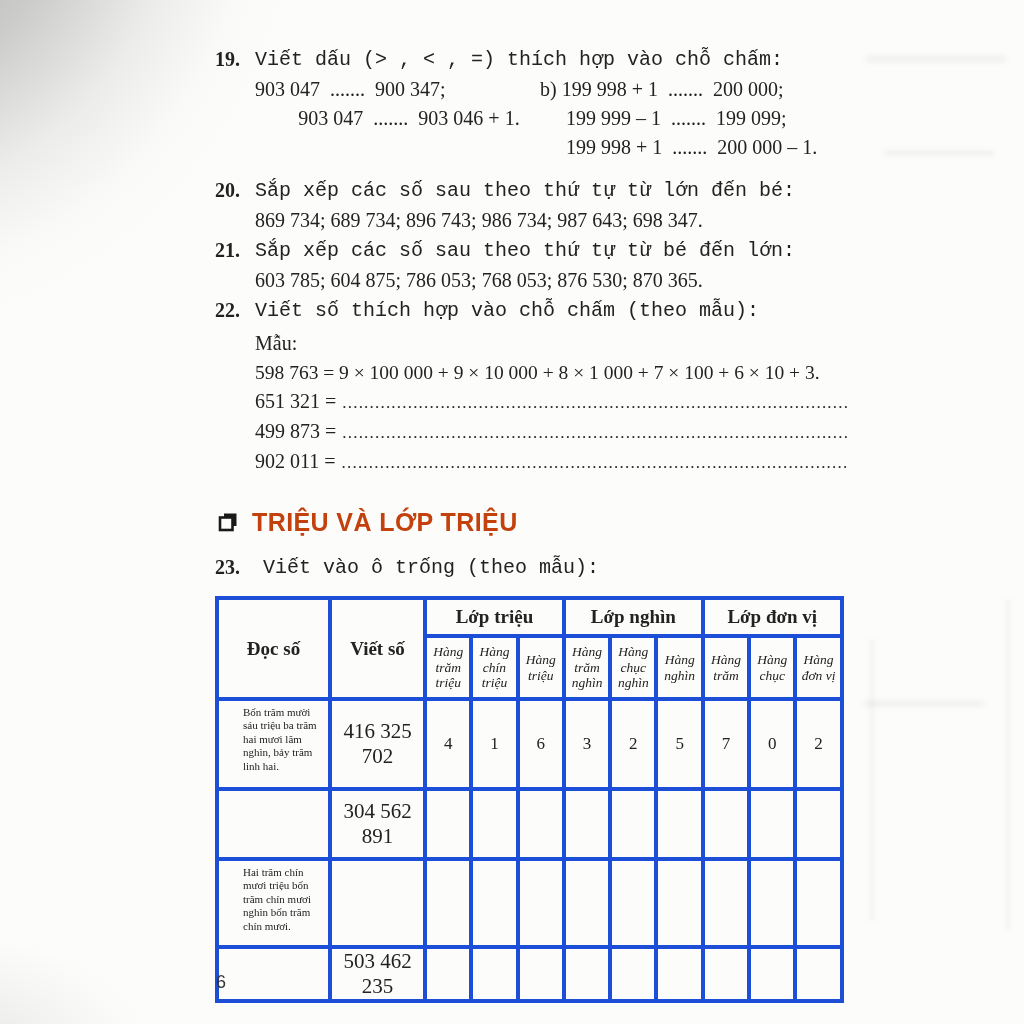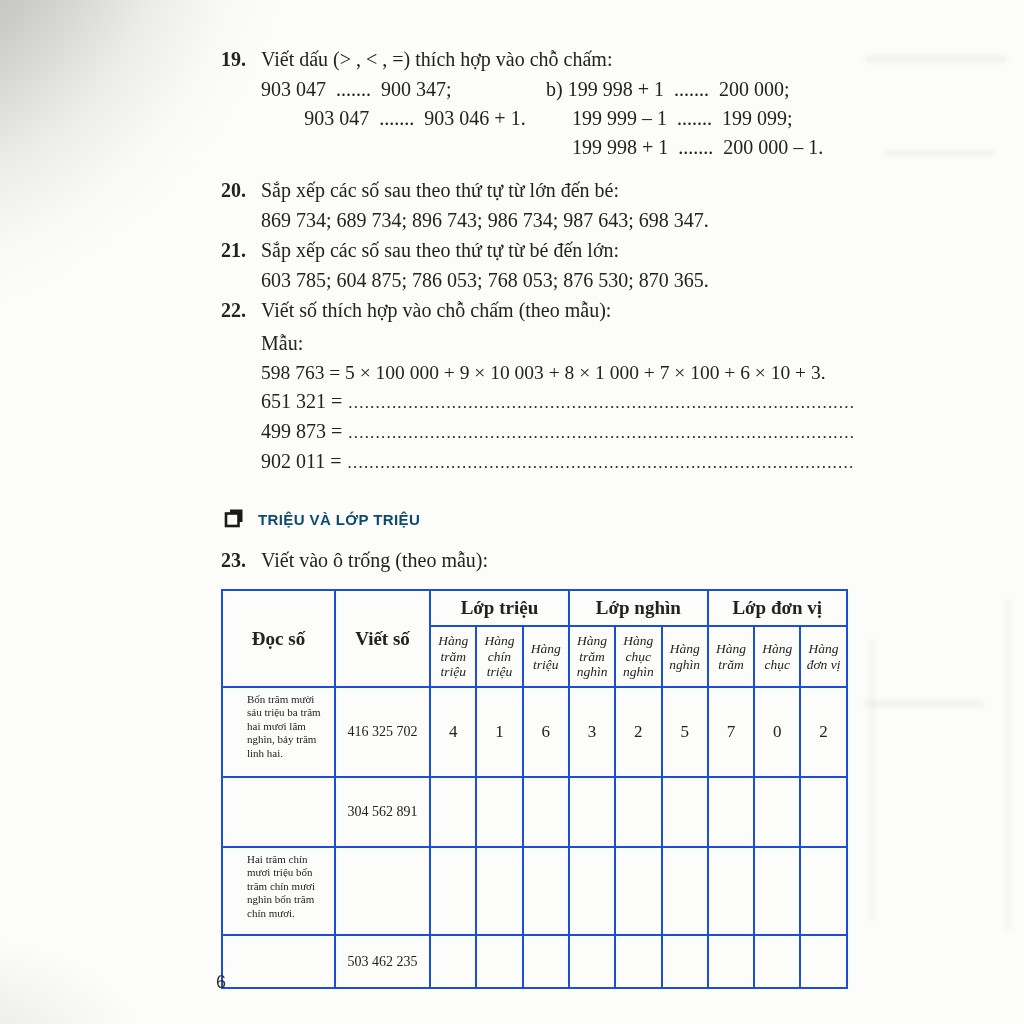--- a/index.html
+++ b/index.html
@@ -22,63 +22,63 @@
     background:radial-gradient(ellipse 260px 150px at -60px 170px,
       rgba(120,120,120,0.18) 0%, rgba(170,170,170,0.08) 55%, rgba(255,255,255,0) 80%);
   }
   .bleed{position:absolute;pointer-events:none;filter:blur(2px);background:rgba(60,60,60,0.05);}
   .bleed.b1{right:18px;top:55px;width:140px;height:8px;}
   .bleed.b2{right:30px;top:150px;width:110px;height:6px;}
   .bleed.b3{right:14px;top:600px;width:4px;height:330px;}
   .bleed.b4{right:150px;top:640px;width:4px;height:280px;}
   .bleed.b5{right:40px;top:700px;width:120px;height:7px;}
 
-  .content{position:absolute;left:221px;top:44px;width:632px;}
+  .content{position:absolute;left:215px;top:44px;width:632px;}
 
   .ex-title{display:flex;font-size:20px;line-height:31px;white-space:pre;}
   .ex-num{font-weight:bold;width:40px;flex:0 0 40px;}
-  .ex-body{flex:1;}
+  .ex-body{flex:1;font-family:Liberation Mono, monospace;}
 
   .cmp-block{display:flex;padding-left:40px;}
   .cmp-col-a{width:285px;flex:0 0 285px;}
   .cmp-line{font-size:20px;line-height:29px;white-space:pre;}
   .cmp-col-a .cmp-line:nth-child(n+2){padding-left:23px;text-align:center;}
   .cmp-col-b .cmp-line:nth-child(n+2){padding-left:26px;font-family:Liberation Serif, serif;}
 
   .num-line{font-size:20px;line-height:29px;margin-left:40px;white-space:pre;}
   .mt{margin-top:13px;}
 
   .sample-label{font-size:20px;line-height:30px;margin-left:40px;margin-top:2px;}
   .sample-line{font-size:19.5px;line-height:29px;margin-left:40px;white-space:pre;}
   .blank-line{display:flex;align-items:baseline;font-size:20px;line-height:28px;margin-left:40px;white-space:pre;}
   .blank-lhs{flex:0 0 auto;padding-right:6px;}
   .leader{flex:1 1 auto;overflow:hidden;white-space:nowrap;font-size:17px;letter-spacing:1.2px;color:#2a2a2a;}
 
   .section-heading{display:flex;align-items:center;gap:13px;margin-top:31px;margin-left:2px;}
   .section-title{
-    font-family:"Liberation Sans", sans-serif;font-weight:bold;font-size:15px;
-    letter-spacing:0.4px;color:#0c4a6e;text-align:center;
+    font-family:"Liberation Sans", sans-serif;font-weight:bold;font-size:25px;
+    letter-spacing:0.4px;color:#c2410c;text-align:center;
   }
   .sq-icon{flex:0 0 auto;display:block;}
 
-  .ex23-title{margin-top:15px;}
+  .ex23-title{margin-top:15px;gap:8px;}
 
   table.pv{
     border-collapse:collapse;table-layout:fixed;width:625px;margin-top:13px;
     border:2px solid #3b3b3b;
   }
-  table.pv th, table.pv td{border:2px solid #1d4ed8;padding:0;}
+  table.pv th, table.pv td{border:4px solid #1d4ed8;padding:0;}
   th.rowhead{font-size:19px;font-weight:bold;}
   th.group{font-size:19px;font-weight:bold;height:34px;}
   tr.sub th{
     font-style:italic;font-weight:normal;font-size:13.5px;line-height:1.18;
     height:55px;padding:2px 1px;vertical-align:middle;
   }
   tbody td.doc-cell{font-size:11px;line-height:1.22;padding:5px 5px 3px 24px;vertical-align:top;}
-  tbody td.viet-cell{font-size:14px;text-align:center;vertical-align:middle;}
+  tbody td.viet-cell{font-size:21px;text-align:center;vertical-align:middle;}
   tbody td.digit-cell{font-size:17px;text-align:center;vertical-align:middle;}
   tbody tr:nth-child(1){height:90px;}
   tbody tr:nth-child(2){height:70px;}
   tbody tr:nth-child(3){height:88px;}
   tbody tr:nth-child(4){height:53px;}
 
   .page-num{
     position:absolute;left:216px;top:972px;
     font-family:"Liberation Sans", sans-serif;font-size:18px;color:#333;
   }
@@ -130,21 +130,21 @@
       </div>
       <div class="num-line">603 785; 604 875; 786 053; 768 053; 876 530; 870 365.</div>
     </div>
 
     <div>
       <div class="ex-title">
         <span class="ex-num">22.</span>
         <span class="ex-body">Viết số thích hợp vào chỗ chấm (theo mẫu):</span>
       </div>
       <div class="sample-label">Mẫu:</div>
-      <div class="sample-line">598 763 = 5 × 100 000 + 9 × 10 003 + 8 × 1 000 + 7 × 100 + 6 × 10 + 3.</div>
+      <div class="sample-line">598 763 = 9 × 100 000 + 9 × 10 000 + 8 × 1 000 + 7 × 100 + 6 × 10 + 3.</div>
       <div class="blank-line">
         <span class="blank-lhs">651 321 =</span>
         <span class="leader">.............................................................................................................................</span>
       </div>
       <div class="blank-line">
         <span class="blank-lhs">499 873 =</span>
         <span class="leader">.............................................................................................................................</span>
       </div>
       <div class="blank-line">
         <span class="blank-lhs">902 011 =</span>

